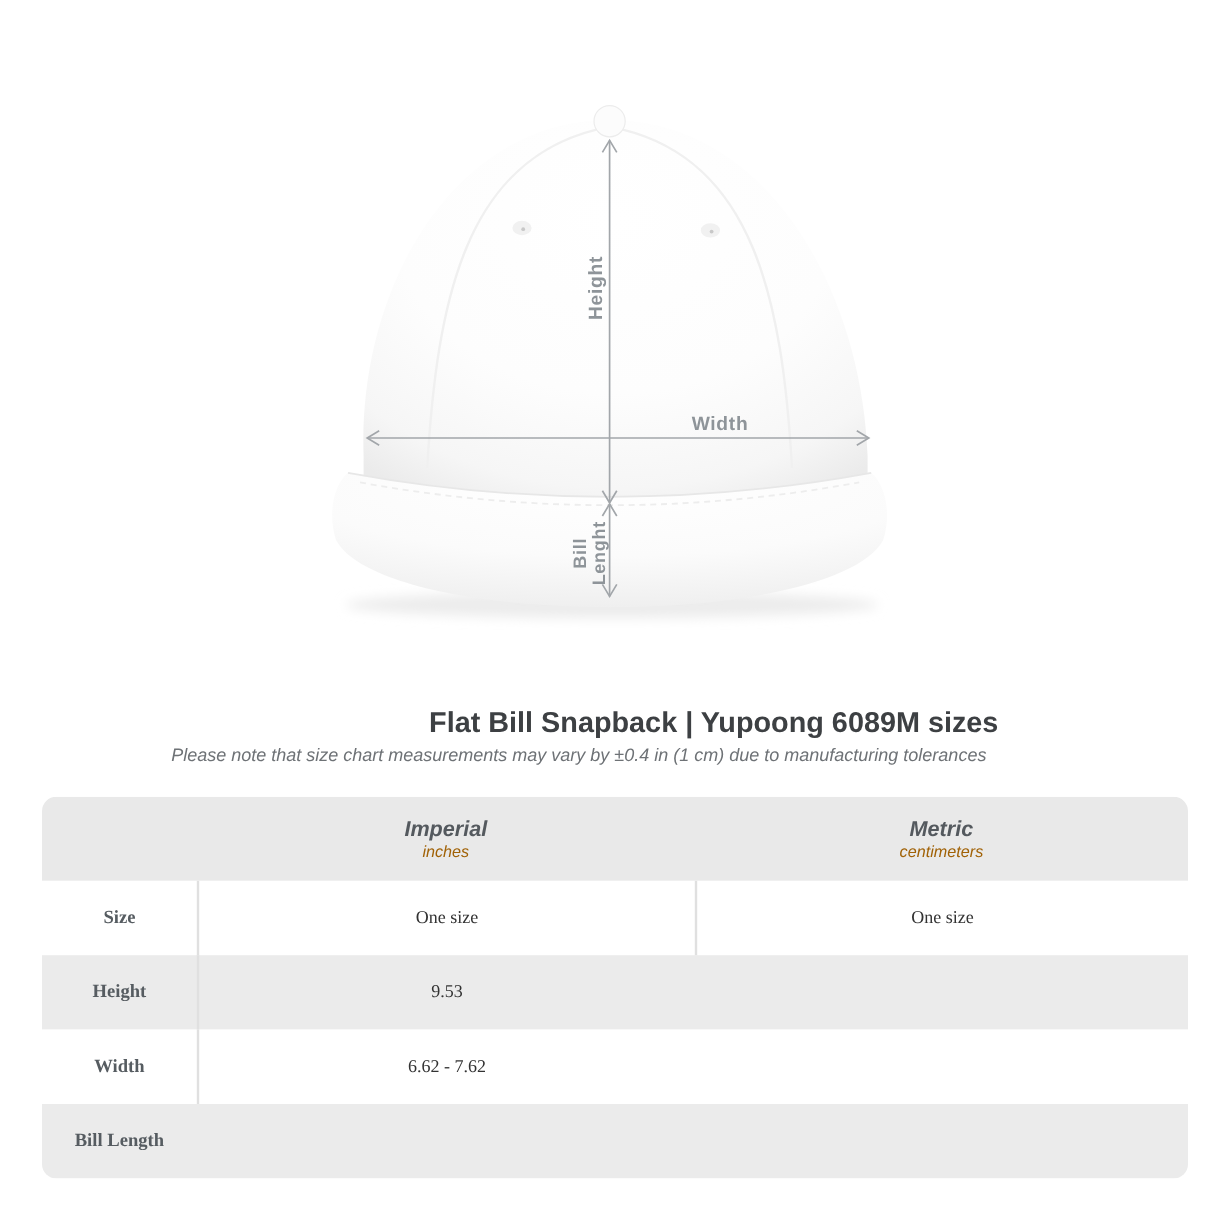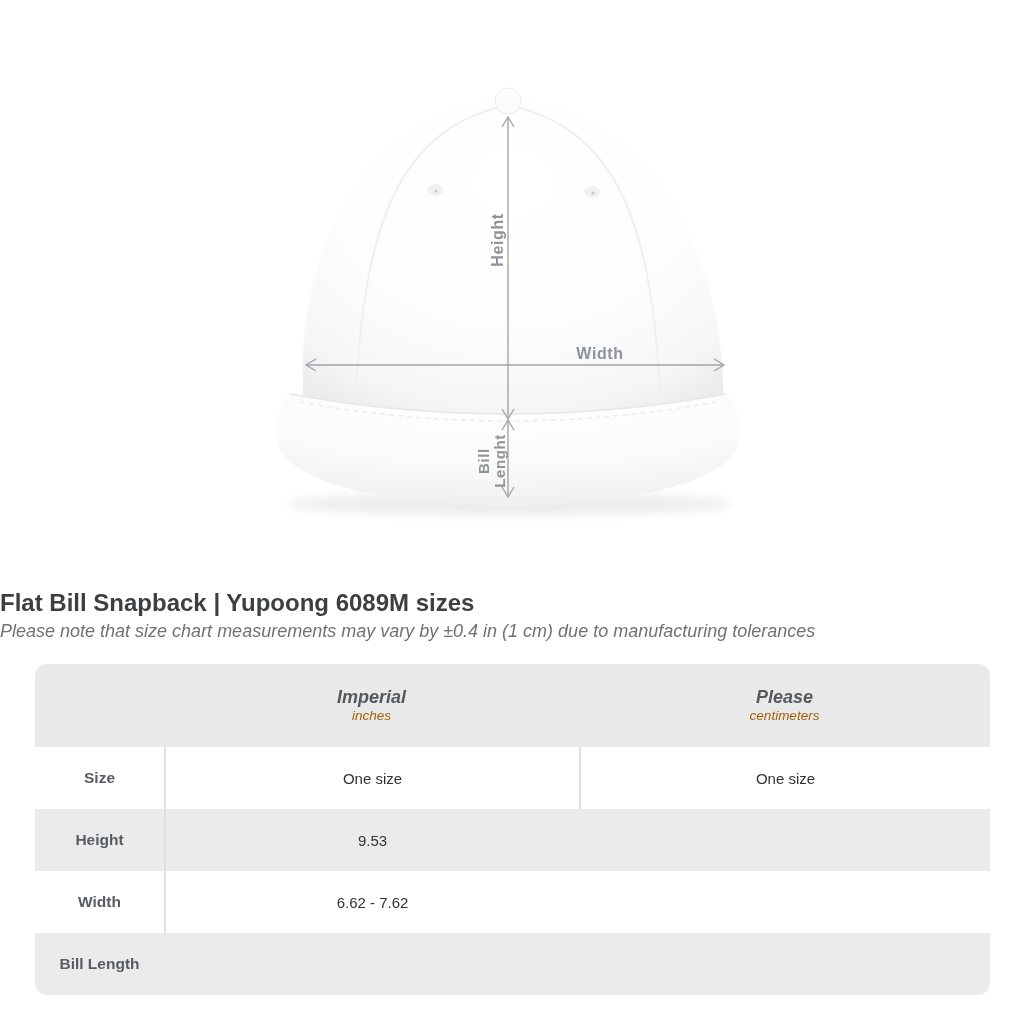--- a/index.html
+++ b/index.html
@@ -15,43 +15,43 @@
   .seam{stroke:#f0f0f0;stroke-width:2;fill:none;}
   .dim-label{
     position:absolute;font-weight:bold;font-size:16px;letter-spacing:.6px;
     color:var(--dim-label-color,#8e9499);white-space:nowrap;text-align:center;
   }
   .dim-label.rot{transform:translate(-50%,-50%) rotate(-90deg);}
   .dim-label.flat{transform:translate(-50%,-50%);}
   .dim-label .ln{display:block;line-height:16px;font-size:15px;}
 
   
-  .heading{position:absolute;left:0;top:589px;width:832px;text-align:left;}
+  .heading{position:absolute;left:0;top:589px;width:832px;text-align:right;}
   .page-title{
     margin:0;font-size:24px;line-height:27px;font-weight:bold;
     color:var(--title-color,#3d4043);
   }
   .tolerance-note{
-    margin:5px 0 0 0;font-size:18px;font-style:italic;
+    margin:5px 10px 0 0;font-size:15px;font-style:italic;
     color:var(--subtitle-color,#6e7276);
   }
 
   
   .size-table{
     position:absolute;left:35px;top:664px;width:955px;
     border-radius:12px;overflow:hidden;
   }
   .thead{
-    display:grid;grid-template-columns:129px 415px 411px;height:83px;
+    display:grid;grid-template-columns:129px 415px 411px;height:70px;
     background:var(--header-bg,#e9e9e9);
   }
   .group-cell{display:flex;flex-direction:column;align-items:center;justify-content:center;}
   .group-label{font-size:18px;font-weight:bold;font-style:italic;color:#54595e;line-height:20px;}
   .group-sub{font-size:13.5px;font-style:italic;color:#a16207;line-height:16px;margin-top:1px;}
-  .trow{display:grid;grid-template-columns:129px 415px 411px;height:62px;background:#ffffff;}
+  .trow{display:grid;grid-template-columns:129px 415px 411px;height:62px;background:#ffffff;font-family:Liberation Serif, serif;}
   .trow.alt{background:var(--row-alt-bg,#ebebeb);}
   .cell{display:flex;align-items:center;justify-content:center;}
   .cell.rlabel{font-weight:bold;font-size:15.5px;color:var(--row-label-color,#565c61);}
   .cell.val{font-size:15px;color:var(--value-color,#333333);border-left:2px solid var(--table-divider,#e0e0e0);}
 </style>
 </head>
 <body>
 
 <div class="canvas">
 
@@ -129,21 +129,21 @@
   </div>
 
   <div class="size-table">
     <div class="thead">
       <div class="group-cell"></div>
       <div class="group-cell">
         <div class="group-label">Imperial</div>
         <div class="group-sub">inches</div>
       </div>
       <div class="group-cell">
-        <div class="group-label">Please</div>
+        <div class="group-label">Metric</div>
         <div class="group-sub">centimeters</div>
       </div>
     </div>
 
     <div class="trow">
       <div class="cell rlabel">Size</div>
       <div class="cell val">One size</div>
       <div class="cell val">One size</div>
     </div>
     <div class="trow alt">

